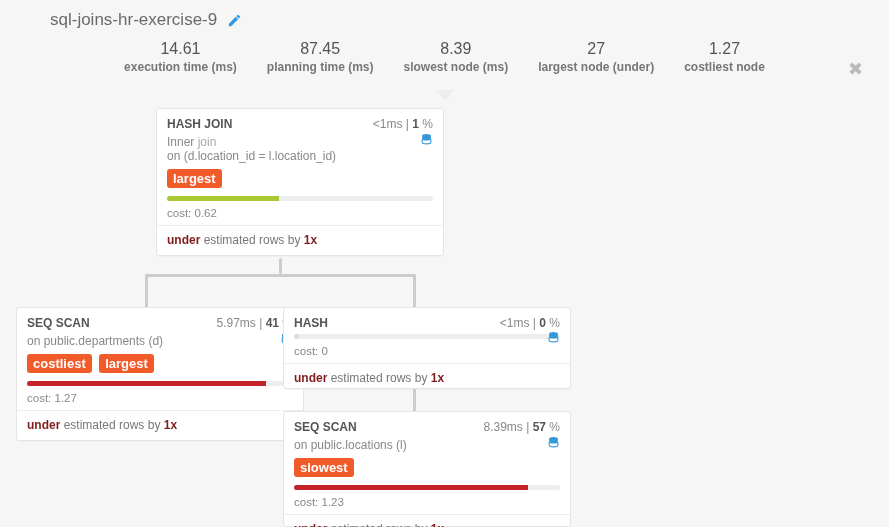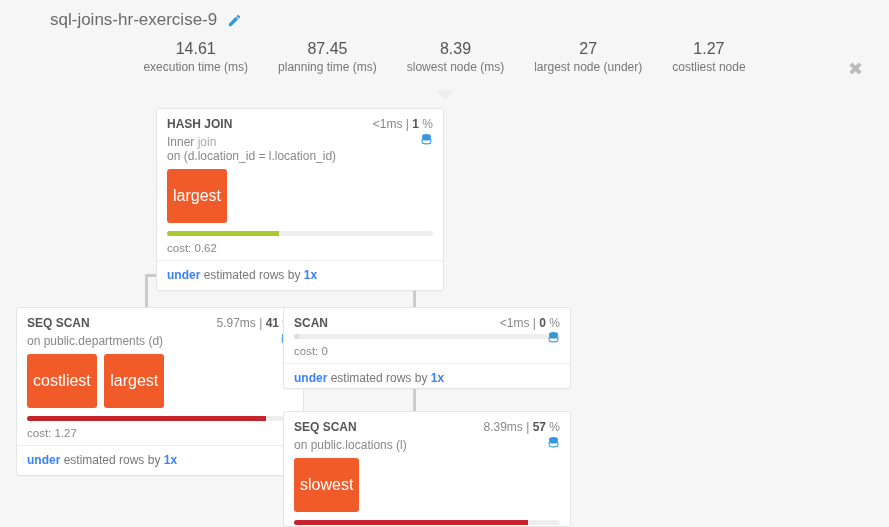--- a/index.html
+++ b/index.html
@@ -31,21 +31,21 @@
     gap: 0;
     padding: 6px 0 10px 0;
     position: relative;
   }
   .metric {
     text-align: center;
     padding: 0 15px;
     color: #555;
   }
   .metric .val { font-size: 16px; color:#555; }
-  .metric .lbl { font-size: 12px; color:#777; margin-top:2px; }
+  .metric .lbl { font-size: 12px; color:#777; margin-top:2px;font-weight:bold; }
   .close-icon {
     position:absolute;
     right: 26px;
     top: 24px;
     color:#bbb;
     font-size: 18px;
     cursor:pointer;
   }
   .arrow-down {
     width: 0; height:0;
@@ -81,39 +81,39 @@
   .card .chead .stat { color:#888; font-size:12px;}
   .card .chead .stat b { color:#555; }
   .card .sub {
     font-size:12px; color:#888; padding: 2px 10px 4px 10px;
     position:relative;
   }
   .card .sub .db-icon { position:absolute; right:10px; top:0;}
   .badges { padding: 2px 10px 6px 10px;}
   .badge {
     display:inline-block;
-    font-size:16px;
-    font-weight:400;
+    font-size:13px;
+    font-weight:700;
     color:#fff;
     border-radius:3px;
-    padding: 18px 6px;
+    padding: 2px 6px;
     margin-right:3px;
   }
   .badge.orange { background:#f15a29; }
   .bar-wrap { padding: 2px 10px 2px 10px; }
   .bar {
     height:5px; background:#eee; border-radius:3px; overflow:hidden;
   }
   .bar .fill { height:100%; }
   .fill.green { background:#a8c92f; }
   .fill.red { background:#c6242c; }
   .fill.grey { background:#ddd; }
   .cost { font-size:11.5px; color:#888; padding: 4px 10px 6px 10px; border-bottom:1px solid #eee;}
   .est  { font-size:12px; color:#777; padding: 7px 10px 8px 10px;}
-  .est b, .cost b { color:#3b82f6;text-align:center; }
+  .est b, .cost b { color:#7f1d1d;text-align:center; }
   .grey { color:#aaa; }
   svg.db { width:13px; height:13px; }
 </style>
 </head>
 <body>
 
 <div class="header">
   <span class="title">sql-joins-hr-exercise-9</span>
   <span class="edit-icon">
     <svg width="15" height="15" viewBox="0 0 24 24" fill="none" stroke="#3498db" stroke-width="2.2">
@@ -198,21 +198,21 @@
       <div class="bar">
         <div class="fill red" style="width:90%"></div>
       </div>
     </div>
   <div class="cost"><span>cost: </span><span>1.27</span></div>
   <div class="est"><b>under</b><span> estimated rows by </span><b>1x</b></div>
 </div>
 
 <div class="card" style="left:283px; top:307px; height:82px;">
   <div class="chead">
-    <span class="name">SCAN</span>
+    <span class="name">HASH</span>
     <span class="stat"><span>&lt;1ms</span> | <b>0</b> %</span>
   </div>
   <div class="bar-wrap" style="position:relative;">
     <div class="bar">
         <div class="fill grey" style="width:2%"></div>
       </div>
     <span style="position:absolute; right:10px; top:-2px;"><svg class="db" viewBox="0 0 24 24" fill="#3498db">
           <ellipse cx="12" cy="5" rx="8" ry="3"></ellipse>
           <path d="M4 5v6c0 1.66 3.58 3 8 3s8-1.34 8-3V5"></path>
           <path d="M4 11v6c0 1.66 3.58 3 8 3s8-1.34 8-3v-6" fill="none" stroke="#3498db" stroke-width="2"></path>

